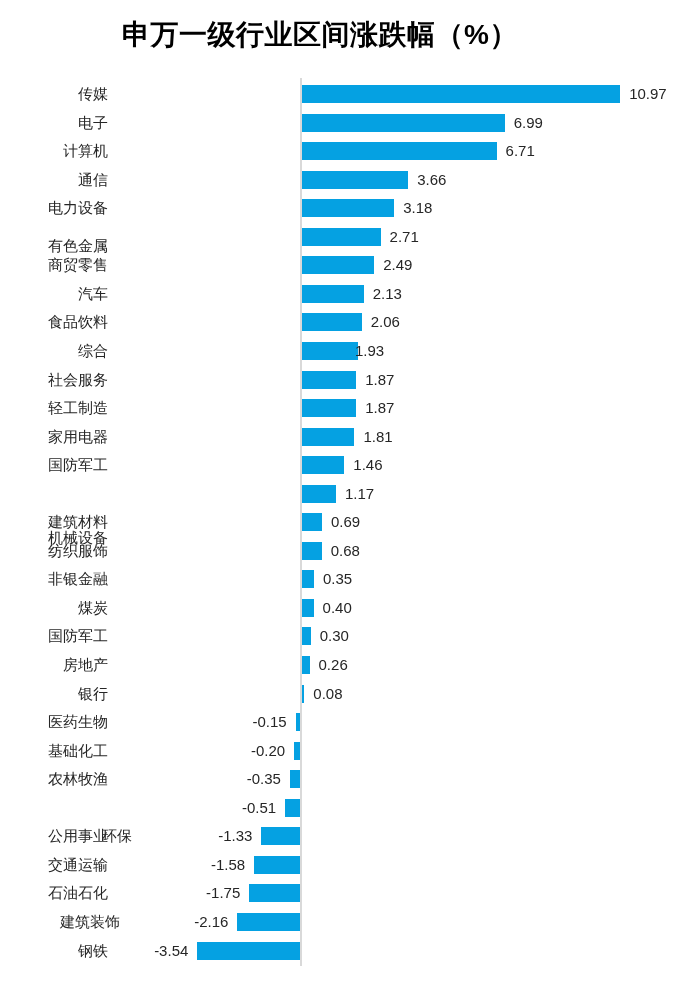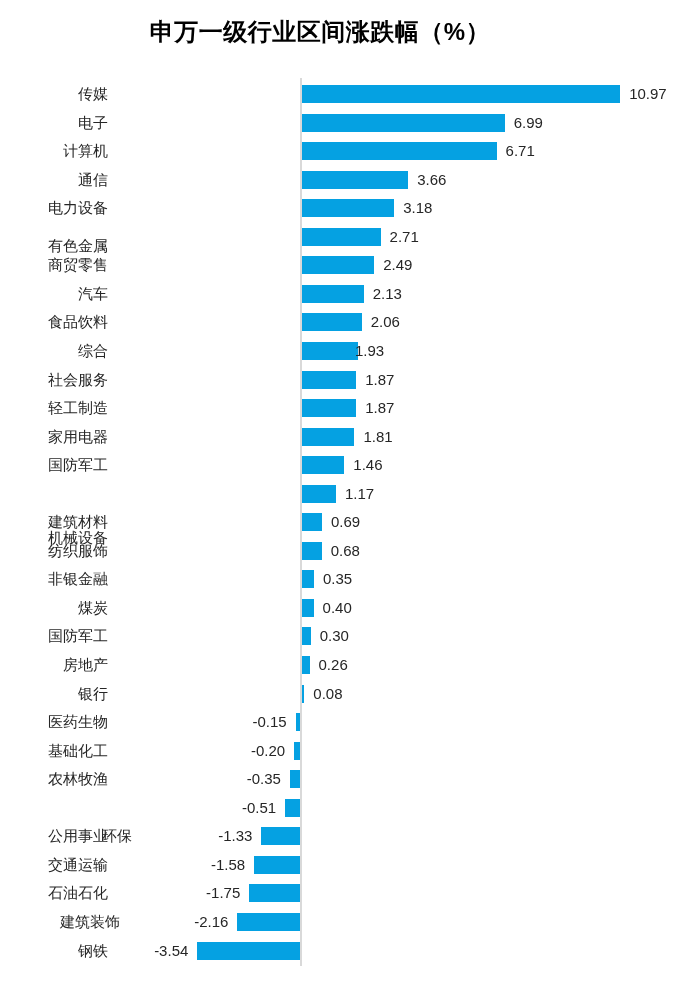--- a/index.html
+++ b/index.html
@@ -14,21 +14,21 @@
     height: 987px;
     background: #ffffff;
     overflow: hidden;
   }
   .chart-title {
     position: absolute;
     left: 0;
     top: 16px;
     width: 640px;
     text-align: center;
-    font-size: 24px;
+    font-size: 28px;
     font-weight: bold;
     color: #000000;
     letter-spacing: 0.5px;
   }
   #chart {
     position: absolute;
     left: 0;
     top: 0;
     width: 700px;
     height: 987px;

